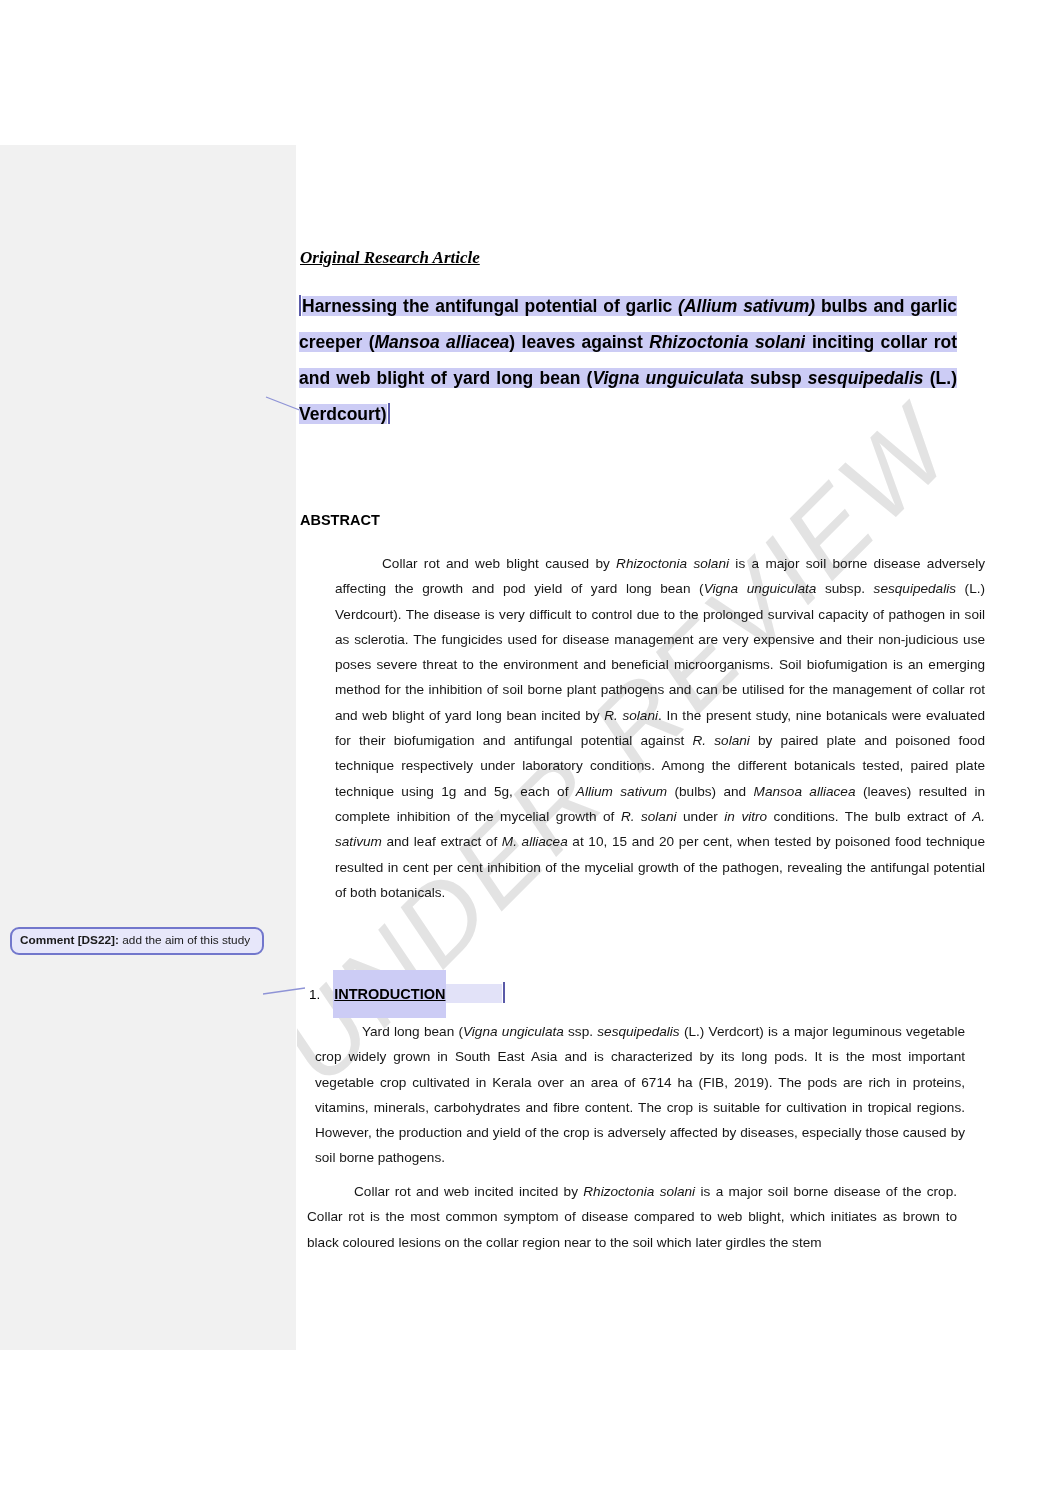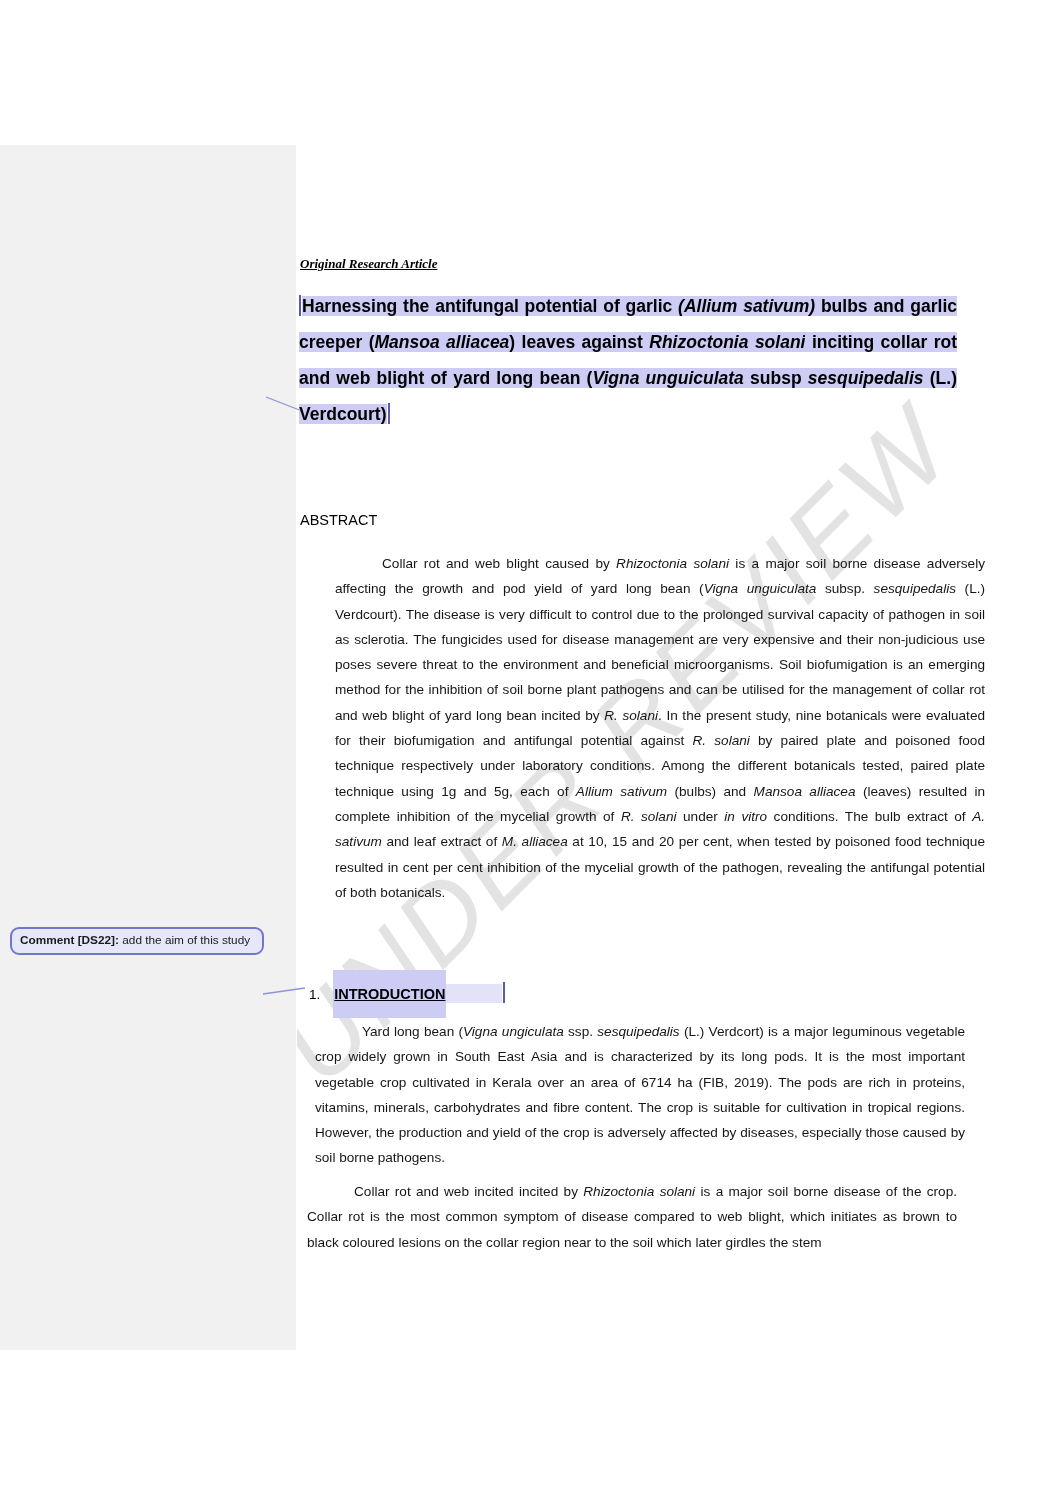--- a/index.html
+++ b/index.html
@@ -15,39 +15,39 @@
     position:absolute;left:297px;top:145px;width:761px;height:1205px;
     overflow:hidden;z-index:0;pointer-events:none;
   }
   .watermark{
     position:absolute;left:318px;top:600px;transform:translate(-50%,-50%) rotate(-45deg);
     font-size:108px;font-weight:400;font-style:italic;letter-spacing:5px;
     color:var(--watermark-gray);white-space:nowrap;
   }
   .content{position:absolute;left:0;top:0;width:1058px;height:1497px;z-index:1;}
   .kicker{
-    position:absolute;left:300px;top:256px;
+    position:absolute;left:300px;top:248px;
     font-family:"Liberation Serif",serif;font-weight:bold;font-style:italic;
-    font-size:13px;text-decoration:underline;color:#000;
+    font-size:17px;text-decoration:underline;color:#000;
   }
   .title{
     position:absolute;left:299px;top:288px;width:658px;
     font-size:17.5px;font-weight:bold;line-height:36px;text-align:justify;color:#000;
   }
   .title .hl span{background:var(--highlight);}
   .anchor-bar{
     display:inline-block;width:2px;height:21px;background:#5a5aa8;
     vertical-align:-4px;margin-right:1px;
   }
   .anchor-caret{
     display:inline-block;width:2px;height:21px;background:#5a5aa8;
     vertical-align:-4px;margin-left:1px;
   }
   .abs-heading{
-    position:absolute;left:300px;top:512px;font-size:14.5px;font-weight:normal;color:#000;
+    position:absolute;left:300px;top:512px;font-size:14.5px;font-weight:bold;color:#000;
   }
   .para{
     font-size:13.6px;line-height:25.3px;text-align:justify;color:#161616;
   }
   .abs-body{position:absolute;left:307px;top:551px;width:650px;text-indent:47px;margin-left:28px;}
   .keywords{
     position:absolute;left:309px;top:904px;font-size:13.6px;font-style:italic;color:#161616;
   }
   .intro-heading{
     position:absolute;left:309px;top:982px;font-size:14.5px;color:#000;

